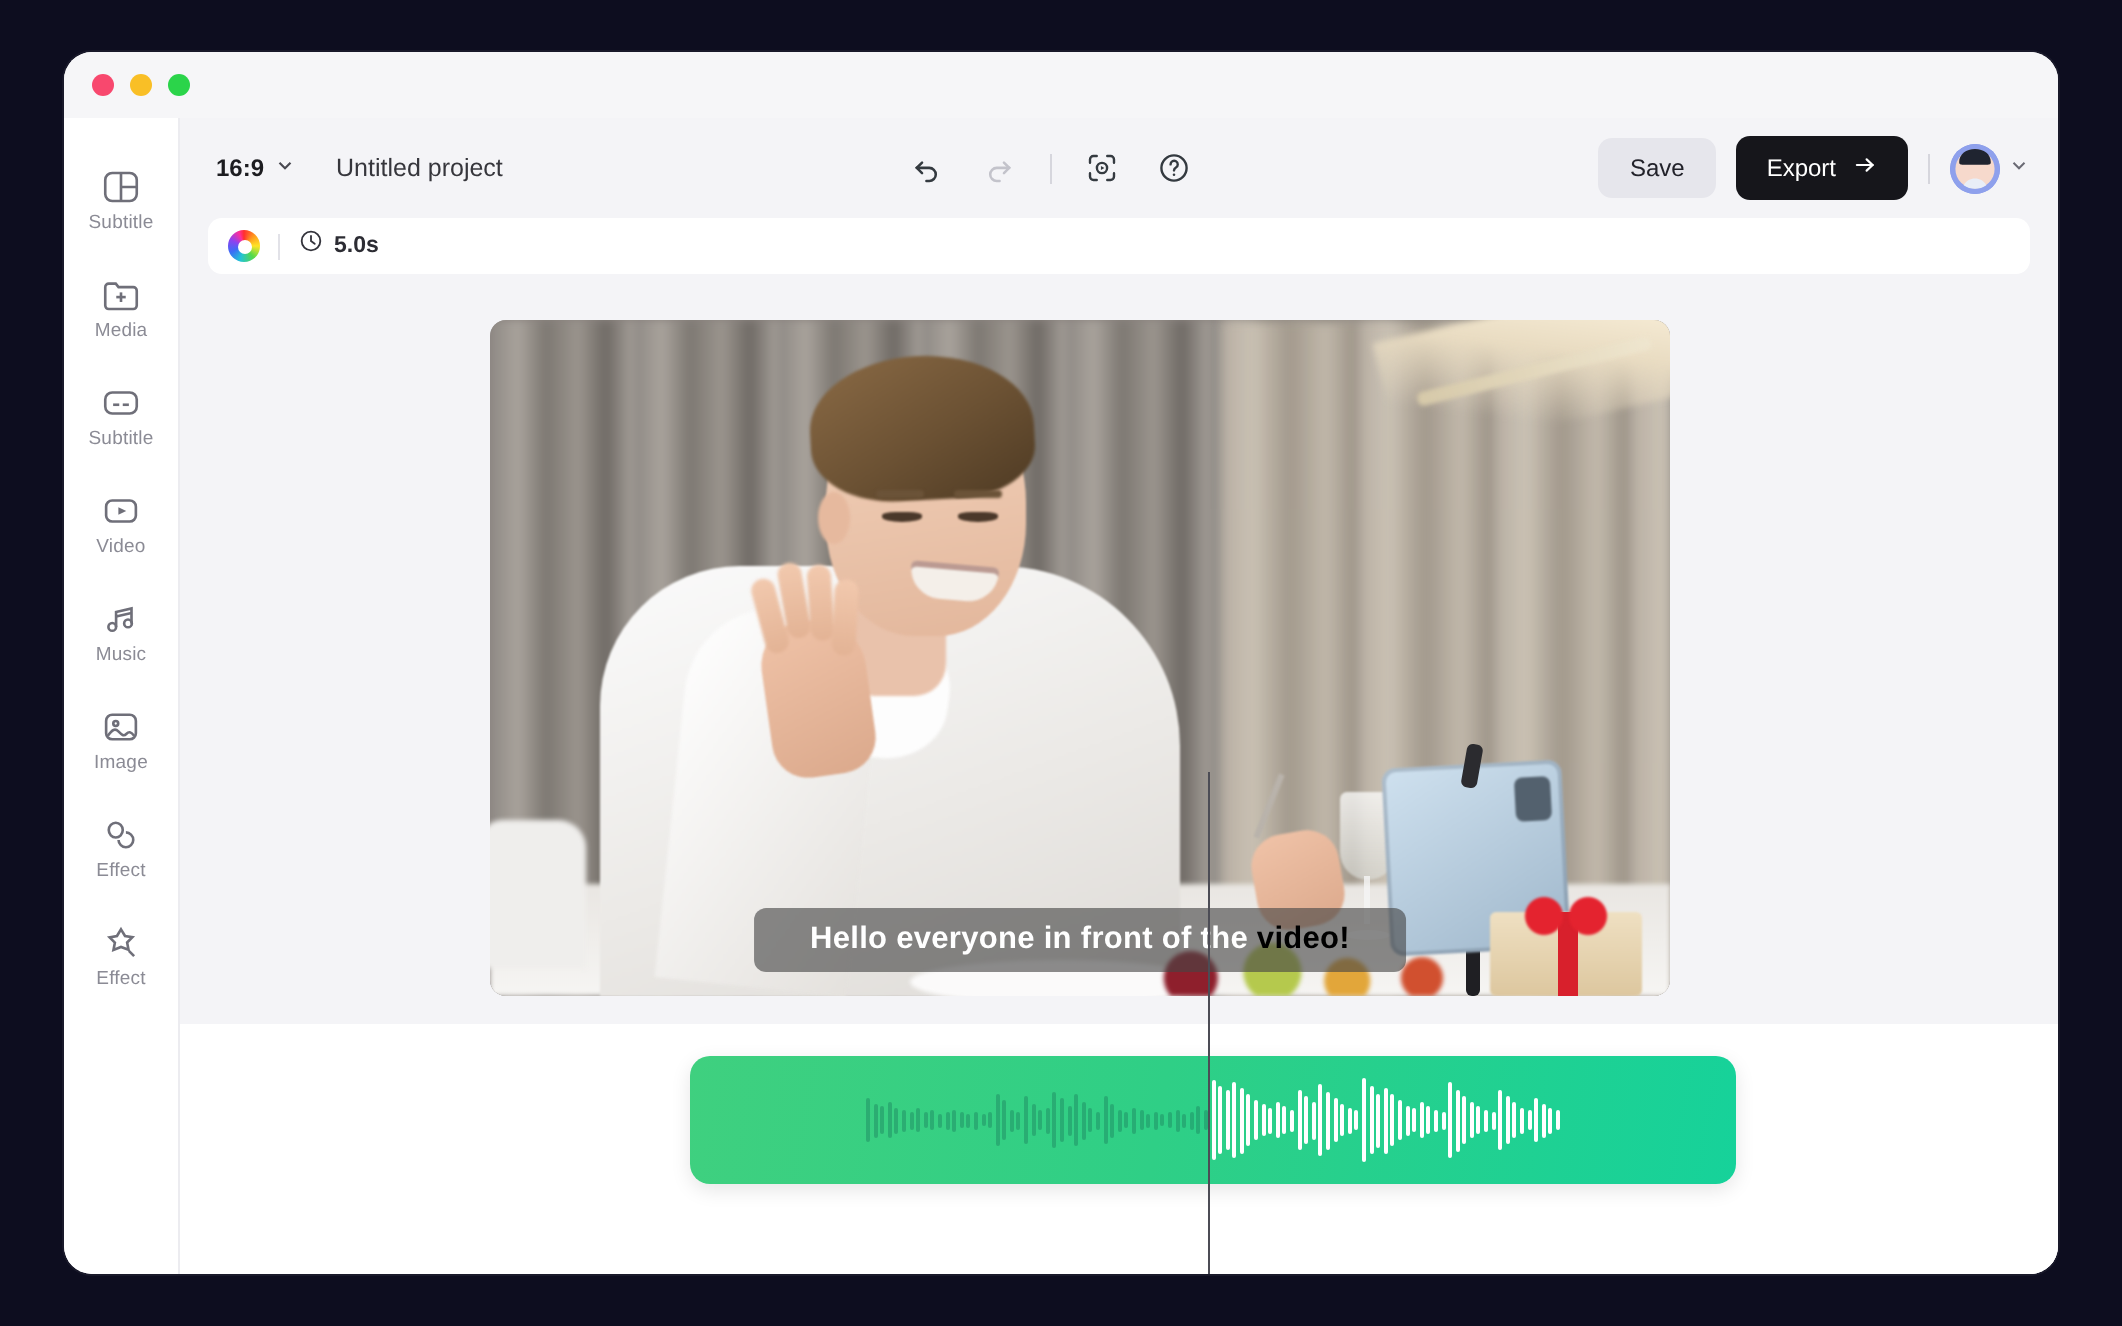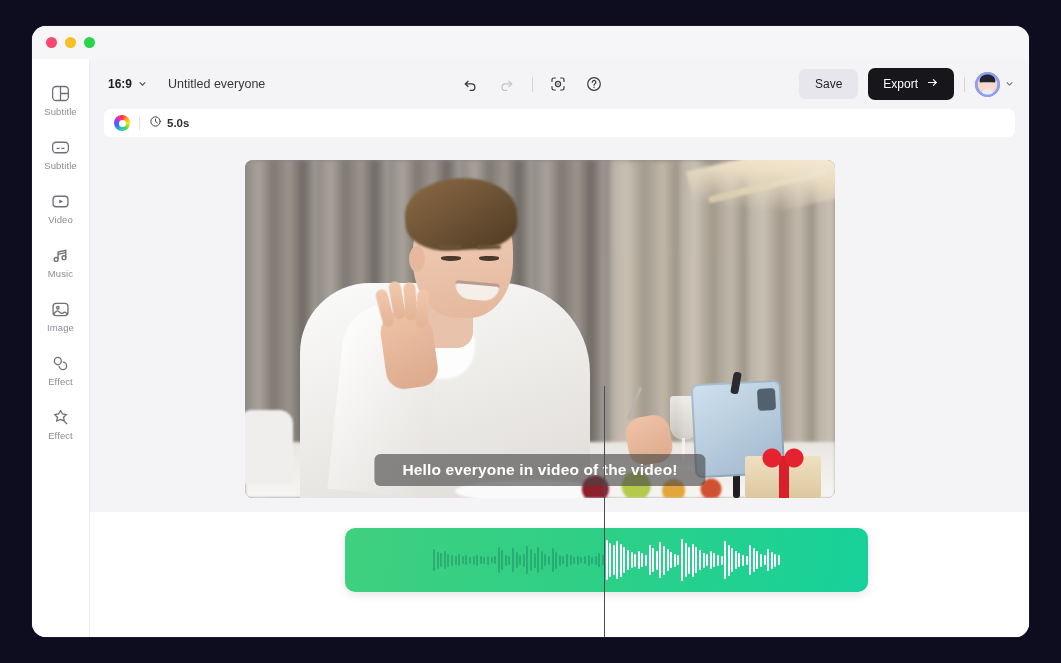--- a/index.html
+++ b/index.html
@@ -482,21 +482,21 @@
     border-radius: 6px;
     padding: 7px 28px;
     white-space: nowrap;
   }
   #subtitle-text {
     font-size: 15.5px;
     color: #ffffff;
     font-weight: bold;
     letter-spacing: .15px;
   }
-  #subtitle-text .hl { color: #ffffff; }
+  #subtitle-text .hl { color: #000000; }
 
   
   #timeline {
     position: relative;
     height: 125px;
     flex: 0 0 125px;
     background: #ffffff;
   }
   #audio-clip {
     position: absolute;
@@ -549,20 +549,30 @@
         <span>
           <svg width="21" height="21" viewBox="0 0 24 24" fill="none" stroke="#6f6f79" stroke-width="1.5">
             <rect x="3" y="4" width="18" height="16" rx="4"></rect>
             <line x1="12" y1="4" x2="12" y2="20"></line>
             <line x1="12" y1="12" x2="21" y2="12"></line>
           </svg>
         </span>
         <span class="side-label">Subtitle</span>
       </div>
 
+      <div class="side-item">
+        <span>
+          <svg width="21" height="21" viewBox="0 0 24 24" fill="none" stroke="#6f6f79" stroke-width="1.5">
+            <path d="M3 7.5a2 2 0 0 1 2-2h4l1.6 2H19a2 2 0 0 1 2 2V18a2 2 0 0 1-2 2H5a2 2 0 0 1-2-2z"></path>
+            <line x1="12" y1="10.5" x2="12" y2="16"></line>
+            <line x1="9.3" y1="13.2" x2="14.7" y2="13.2"></line>
+          </svg>
+        </span>
+        <span class="side-label">Media</span>
+      </div>
 
 
       <div class="side-item">
         <span>
           <svg width="21" height="21" viewBox="0 0 24 24" fill="none" stroke="#6f6f79" stroke-width="1.5">
             <rect x="3" y="6" width="18" height="12" rx="4"></rect>
             <line x1="7.5" y1="13" x2="11" y2="13"></line>
             <line x1="13" y1="13" x2="16.5" y2="13"></line>
           </svg>
         </span>
@@ -631,21 +641,21 @@
 
         <div id="ratio-group">
           <span id="ratio-label">16:9</span>
           <span>
             <svg width="11" height="11" viewBox="0 0 24 24" fill="none" stroke="#4a4a52" stroke-width="2.4">
               <path d="M6 9.5 12 15.5 18 9.5"></path>
             </svg>
           </span>
         </div>
 
-        <div id="project-title">Untitled everyone</div>
+        <div id="project-title">Untitled project</div>
 
         <div id="toolbar-center">
           <div class="tb-icon">
             <svg width="17" height="17" viewBox="0 0 24 24" fill="none" stroke="#343a40" stroke-width="1.8" stroke-linecap="round">
               <path d="M8.5 7.5 4.8 11.2 8.5 14.9"></path>
               <path d="M4.8 11.2h8.8a4.6 4.6 0 0 1 0 9.2h-2"></path>
             </svg>
           </div>
           <div class="tb-icon">
             <svg width="17" height="17" viewBox="0 0 24 24" fill="none" stroke="#c3c3cb" stroke-width="1.8" stroke-linecap="round">
@@ -758,21 +768,21 @@
             <div class="phone">
               <div class="phone-cam"></div>
             </div>
             <div class="tripod-head"></div>
             <div class="gift"></div>
             <div class="ribbon-v"></div>
             <div class="bow"></div>
           </div>
 
           <div id="subtitle-bar">
-            <span id="subtitle-text"><span>Hello everyone in video of the </span><span class="hl">video!</span></span>
+            <span id="subtitle-text"><span>Hello everyone in front of the </span><span class="hl">video!</span></span>
           </div>
         </div>
       </div>
 
       <div id="timeline">
         <div id="audio-clip">
           <div id="waveform">
               <div class="wbar past" style="height: 22px;"></div>
               <div class="wbar past" style="height: 17px;"></div>
               <div class="wbar past" style="height: 14px;"></div>

